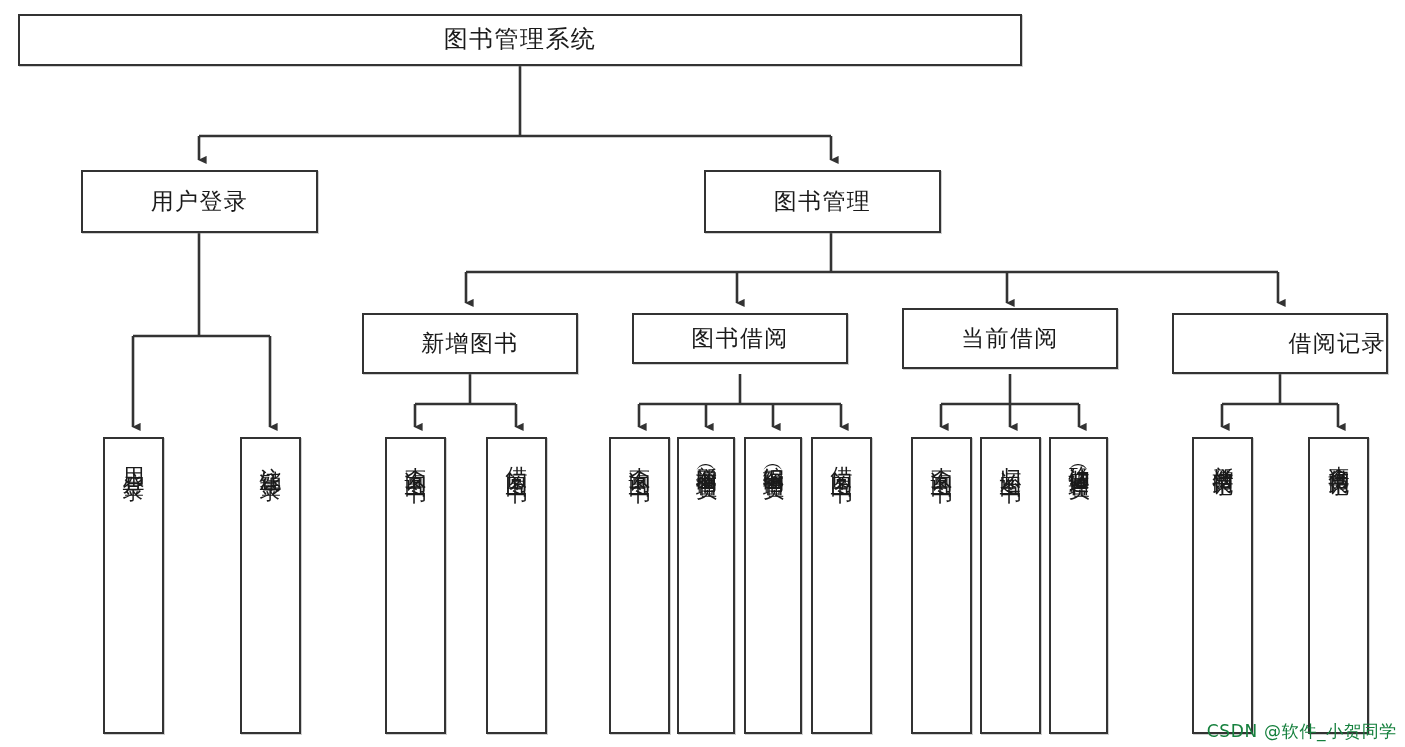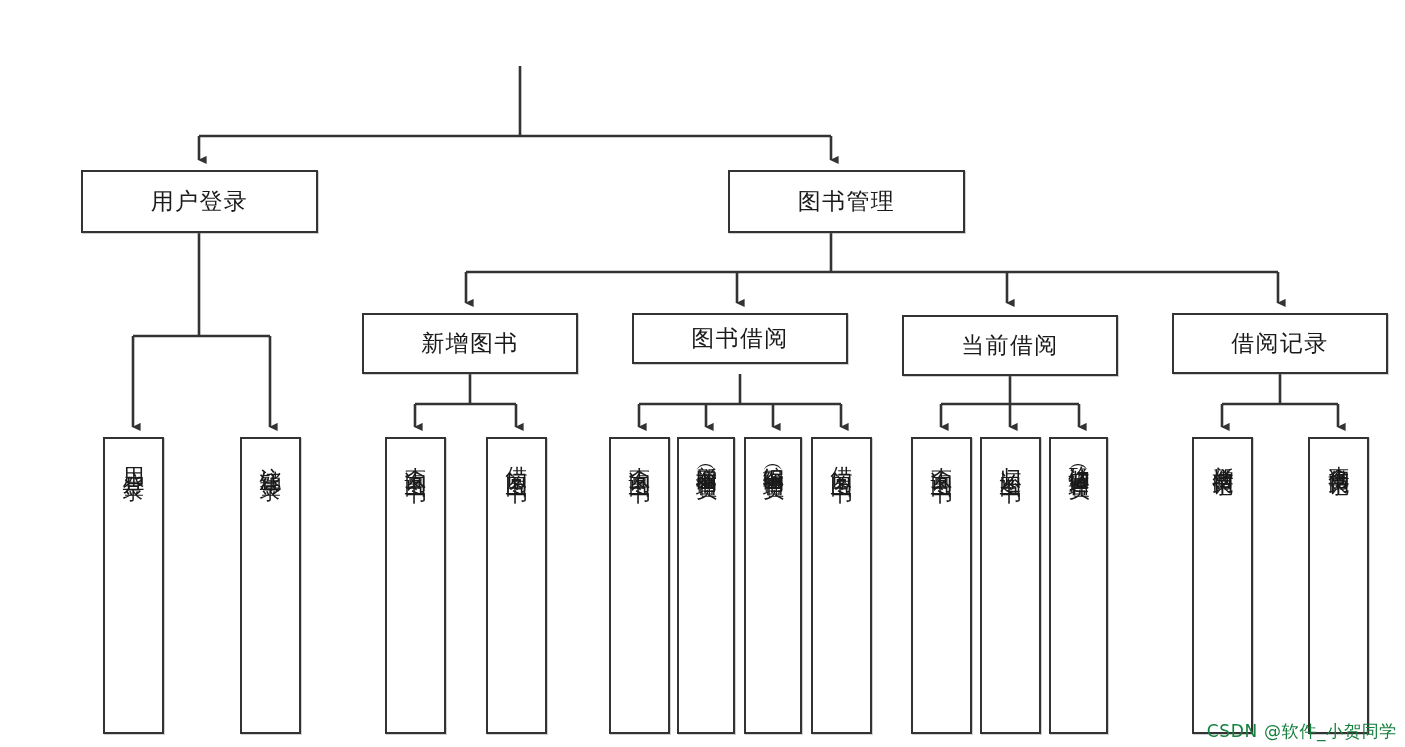--- a/index.html
+++ b/index.html
@@ -129,38 +129,41 @@
       <line x1="1010" y1="404" x2="1010" y2="427" marker-end="url(#arrowhead)"></line>
       <line x1="1079" y1="404" x2="1079" y2="427" marker-end="url(#arrowhead)"></line>
 
       <line x1="1280" y1="374" x2="1280" y2="404"></line>
       <line x1="1222" y1="404" x2="1338" y2="404"></line>
       <line x1="1222" y1="404" x2="1222" y2="427" marker-end="url(#arrowhead)"></line>
       <line x1="1338" y1="404" x2="1338" y2="427" marker-end="url(#arrowhead)"></line>
     </g>
   </svg>
 
+  <div class="node horiz root" style="left:18px; top:14px; width:1004px; height:52px;">
+    <span class="node-label">图书管理系统</span>
+  </div>
 
   <div class="node horiz" style="left:81px; top:170px; width:237px; height:63px;">
     <span class="node-label">用户登录</span>
   </div>
-  <div class="node horiz" style="left:728px; top:170px; width:237px; height:63px;">
+  <div class="node horiz" style="left:704px; top:170px; width:237px; height:63px;">
     <span class="node-label">图书管理</span>
   </div>
 
   <div class="node horiz" style="left:362px; top:313px; width:216px; height:61px;">
     <span class="node-label">新增图书</span>
   </div>
   <div class="node horiz" style="left:632px; top:313px; width:216px; height:51px;">
     <span class="node-label">图书借阅</span>
   </div>
-  <div class="node horiz" style="left:902px; top:315px; width:216px; height:61px;">
+  <div class="node horiz" style="left:902px; top:308px; width:216px; height:61px;">
     <span class="node-label">当前借阅</span>
   </div>
-  <div class="node horiz" style="left:1172px; top:313px; width:216px; height:61px;">
+  <div class="node horiz" style="left:1172px; top:313px; width:216px; height:61px;justify-content:flex-end;">
     <span class="node-label">借阅记录</span>
   </div>
 
   <div class="node vert" style="left:103px; top:437px; width:61px; height:297px;">
     <span class="node-label">用户登录</span>
   </div>
   <div class="node vert" style="left:240px; top:437px; width:61px; height:297px;">
     <span class="node-label">注销登录</span>
   </div>
 

